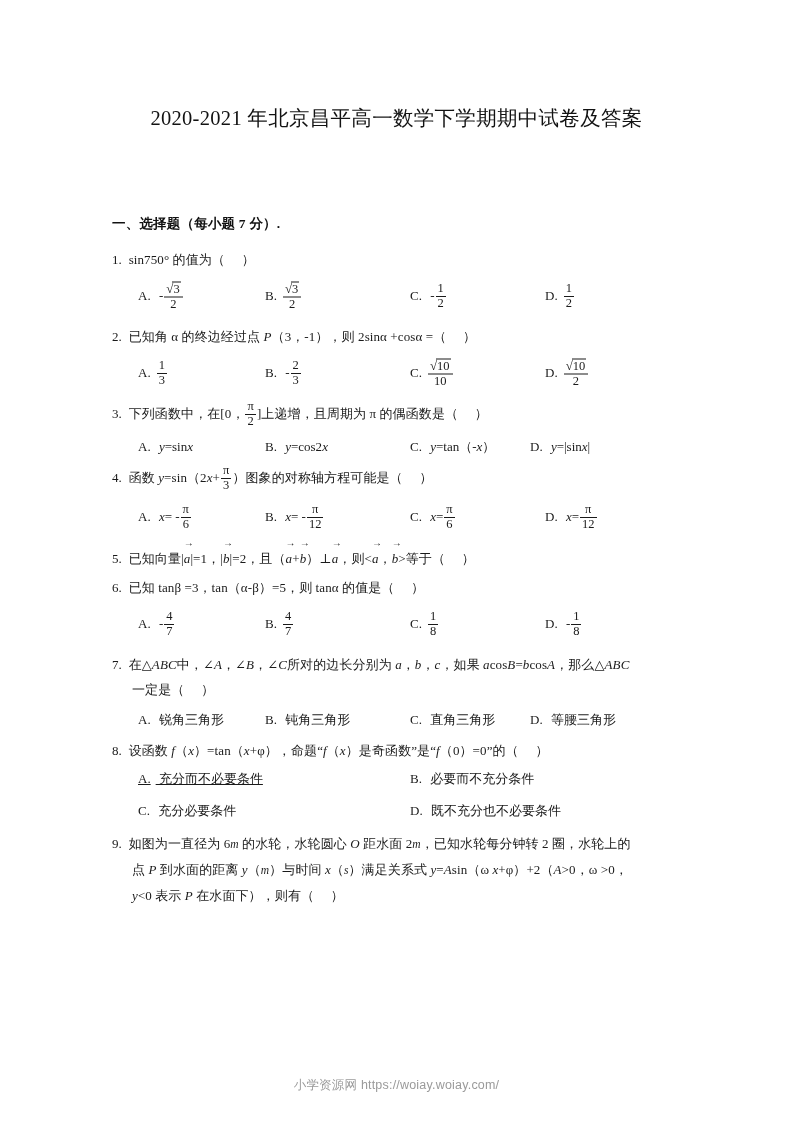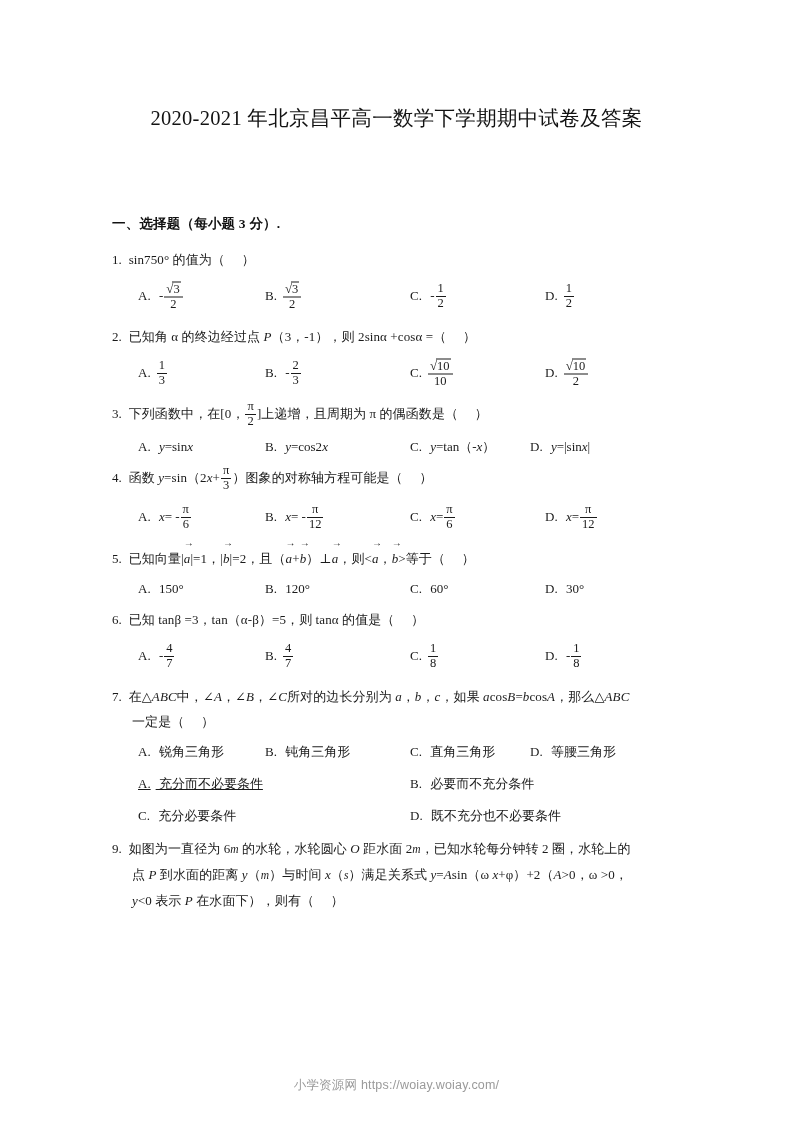--- a/index.html
+++ b/index.html
@@ -153,21 +153,21 @@
 </style>
 </head>
 <body>
 
 <div class="page">
 
   <div class="doc-title">2020-2021 年北京昌平高一数学下学期期中试卷及答案</div>
 
   <div class="content">
 
-    <div class="section-head">一、选择题（每小题 3 分）.</div>
+    <div class="section-head">一、选择题（每小题 7 分）.</div>
 
     <div class="q">
       <div class="q-stem">1.&nbsp; sin750° 的值为（&nbsp;&nbsp;&nbsp;&nbsp;&nbsp;）</div>
       <div class="opts">
         <div class="opt cA"><span class="lbl">A.</span>&nbsp;-<span class="frac"><span class="num"><span class="sqrt"><span class="rad">√</span><span class="bar">3</span></span></span><span class="den">2</span></span></div>
         <div class="opt cB"><span class="lbl">B.</span><span class="frac"><span class="num"><span class="sqrt"><span class="rad">√</span><span class="bar">3</span></span></span><span class="den">2</span></span></div>
         <div class="opt cC"><span class="lbl">C.</span>&nbsp;-<span class="frac"><span class="num">1</span><span class="den">2</span></span></div>
         <div class="opt cD"><span class="lbl">D.</span><span class="frac"><span class="num">1</span><span class="den">2</span></span></div>
       </div>
     </div>
@@ -197,26 +197,20 @@
       <div class="opts">
         <div class="opt cA"><span class="lbl">A.</span>&nbsp;<span class="it">x</span>= -<span class="frac"><span class="num">π</span><span class="den">6</span></span></div>
         <div class="opt cB"><span class="lbl">B.</span>&nbsp;<span class="it">x</span>= -<span class="frac"><span class="num">π</span><span class="den">12</span></span></div>
         <div class="opt cC"><span class="lbl">C.</span>&nbsp;<span class="it">x</span>=<span class="frac"><span class="num">π</span><span class="den">6</span></span></div>
         <div class="opt cD"><span class="lbl">D.</span>&nbsp;<span class="it">x</span>=<span class="frac"><span class="num">π</span><span class="den">12</span></span></div>
       </div>
     </div>
 
     <div class="q">
       <div class="q-stem">5.&nbsp; 已知向量|<span class="vec"><span class="arr">→</span><span class="it">a</span></span>|=1，|<span class="vec"><span class="arr">→</span><span class="it">b</span></span>|=2，且（<span class="vec"><span class="arr">→</span><span class="it">a</span></span>+<span class="vec"><span class="arr">→</span><span class="it">b</span></span>）⊥<span class="vec"><span class="arr">→</span><span class="it">a</span></span>，则&lt;<span class="vec"><span class="arr">→</span><span class="it">a</span></span>，<span class="vec"><span class="arr">→</span><span class="it">b</span></span>&gt;等于（&nbsp;&nbsp;&nbsp;&nbsp;&nbsp;）</div>
-      <div class="opts flat">
-        <div class="opt cA"><span class="lbl">A.</span>&nbsp;150°</div>
-        <div class="opt cB"><span class="lbl">B.</span>&nbsp;120°</div>
-        <div class="opt cC"><span class="lbl">C.</span>&nbsp;60°</div>
-        <div class="opt cD"><span class="lbl">D.</span>&nbsp;30°</div>
-      </div>
     </div>
 
     <div class="q">
       <div class="q-stem">6.&nbsp; 已知 tanβ =3，tan（α-β）=5，则 tanα 的值是（&nbsp;&nbsp;&nbsp;&nbsp;&nbsp;）</div>
       <div class="opts">
         <div class="opt cA"><span class="lbl">A.</span>&nbsp;-<span class="frac"><span class="num">4</span><span class="den">7</span></span></div>
         <div class="opt cB"><span class="lbl">B.</span><span class="frac"><span class="num">4</span><span class="den">7</span></span></div>
         <div class="opt cC"><span class="lbl">C.</span><span class="frac"><span class="num">1</span><span class="den">8</span></span></div>
         <div class="opt cD"><span class="lbl">D.</span>&nbsp;-<span class="frac"><span class="num">1</span><span class="den">8</span></span></div>
       </div>
@@ -227,20 +221,21 @@
       <div class="q-stem"><span class="ind"></span>一定是（&nbsp;&nbsp;&nbsp;&nbsp;&nbsp;）</div>
       <div class="opts flat">
         <div class="opt cA"><span class="lbl">A.</span>&nbsp;锐角三角形</div>
         <div class="opt cB"><span class="lbl">B.</span>&nbsp;钝角三角形</div>
         <div class="opt cC"><span class="lbl">C.</span>&nbsp;直角三角形</div>
         <div class="opt cD-near"><span class="lbl">D.</span>&nbsp;等腰三角形</div>
       </div>
     </div>
 
     <div class="q">
+      <div class="q-stem">8.&nbsp; 设函数 <span class="it">f</span>（<span class="it">x</span>）=tan（<span class="it">x</span>+φ），命题“<span class="it">f</span>（<span class="it">x</span>）是奇函数”是“<span class="it">f</span>（0）=0”的（&nbsp;&nbsp;&nbsp;&nbsp;&nbsp;）</div>
       <div class="opts grid2">
         <div class="opt g2A"><span class="lbl">A.</span>&nbsp;充分而不必要条件</div>
         <div class="opt g2B"><span class="lbl">B.</span>&nbsp;必要而不充分条件</div>
         <div class="opt g2C"><span class="lbl">C.</span>&nbsp;充分必要条件</div>
         <div class="opt g2D"><span class="lbl">D.</span>&nbsp;既不充分也不必要条件</div>
       </div>
     </div>
 
     <div class="q">
       <div class="q-stem">9.&nbsp; 如图为一直径为 6<span class="it sm">m</span> 的水轮，水轮圆心 <span class="it">O</span> 距水面 2<span class="it sm">m</span>，已知水轮每分钟转 2 圈，水轮上的</div>

